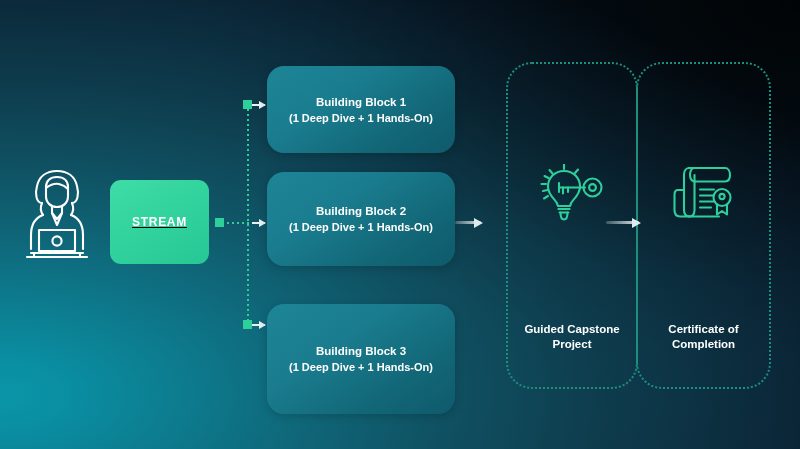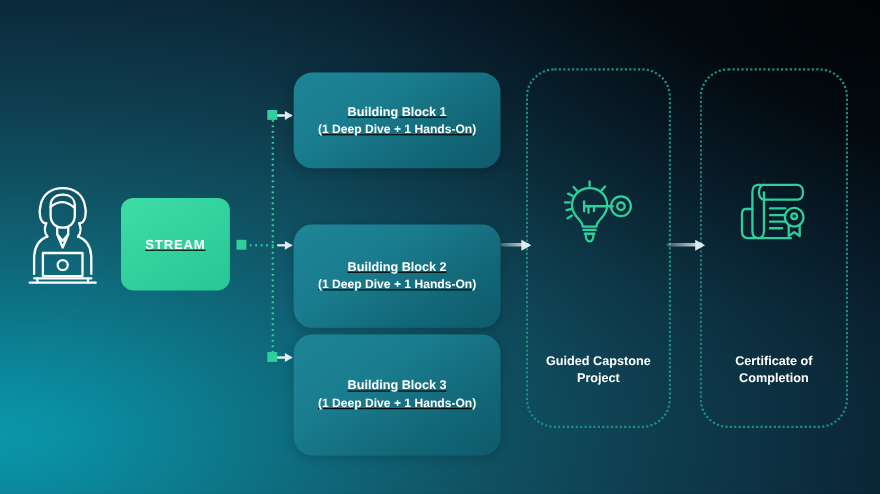--- a/index.html
+++ b/index.html
@@ -80,24 +80,23 @@
     left: 267px;
     width: 188px;
     border-radius: 17px;
     background: linear-gradient(145deg, #1d8596 0%, #1a7d8f 35%, #126777 72%, #0e5a6b 100%);
     display: flex;
     flex-direction: column;
     align-items: center;
     justify-content: center;
     z-index: 5;
     box-shadow: 0 2px 10px rgba(0,0,0,0.18);
-    text-decoration: underline;
   }
   #block-1 { top: 66px;  height: 87px; }
-  #block-2 { top: 172px; height: 94px; margin-top: 32px; }
+  #block-2 { top: 172px; height: 94px; }
   #block-3 { top: 304px; height: 110px; }
   .block .b-title {
     color: #ffffff;
     font-size: 11.5px;
     font-weight: bold;
     line-height: 16px;
   }
   .block .b-sub {
     color: #ffffff;
     font-size: 11px;
@@ -107,21 +106,21 @@
 
   
   .stage {
     position: absolute;
     top: 62px;
     height: 323px;
     border: 2px dotted #1e8e7d;
     border-radius: 26px;
     z-index: 3;
   }
-  #stage-capstone { left: 478px; width: 128px; }
+  #stage-capstone { left: 506px; width: 128px; }
   #stage-certificate { left: 636px; width: 131px; }
 
   .stage-icon {
     position: absolute;
     left: 50%;
     transform: translateX(-50%);
     top: 100px;
   }
   .stage-label {
     position: absolute;

